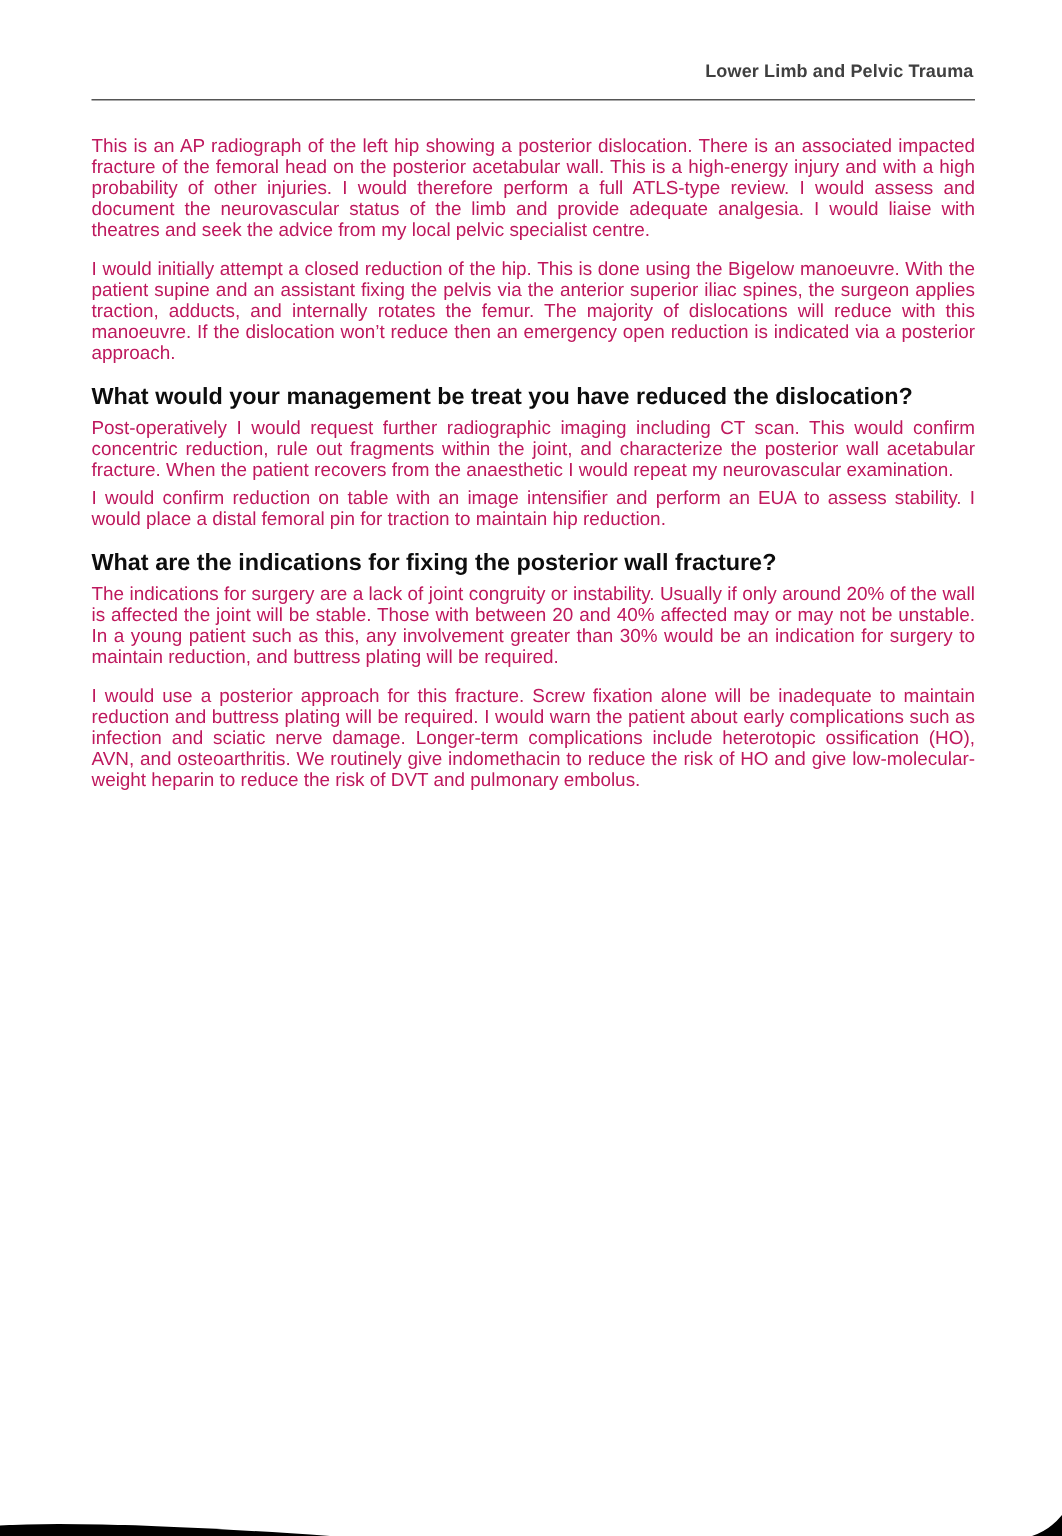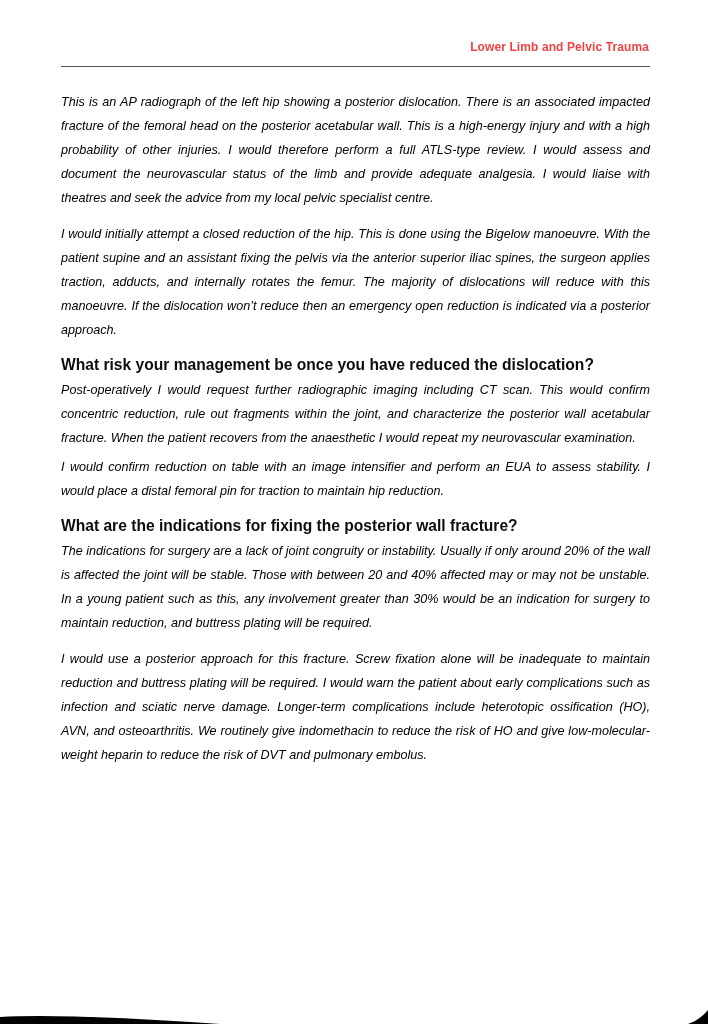--- a/index.html
+++ b/index.html
@@ -2,37 +2,36 @@
 <html><head>
   <meta charset="utf-8">
   <style>
     html, body { margin: 0; padding: 0; background: #ffffff; }
     body {
       width: 708px; height: 1024px; position: relative; overflow: hidden;
       font-family: "Liberation Sans", "DejaVu Sans", sans-serif; color: #1a1a1a;
     }
     .running-head {
       position: absolute; top: 40px; right: 59px;
-      font-weight: bold; font-size: 12px; letter-spacing: 0.1px; color: #ef4444;
+      font-weight: bold; font-size: 12px; letter-spacing: 0.1px; color: #404040;
     }
     .head-rule {
       position: absolute; top: 66px; left: 61px; width: 589px; height: 1px;
       background: #555;
     }
     .content {
       position: absolute; top: 90px; left: 61px; width: 589px;
     }
     .section { margin: 0 0 12px 0; }
     .question {
       font-weight: bold; font-size: 15.6px; line-height: 21px; margin: 0 0 3px 0; color: #0d0d0d;
     }
     .para {
-      font-size: 12.6px; line-height: 24px; text-align: justify; margin: 0 0 5px 0; color: #000000;
+      font-size: 12.6px; line-height: 14px; text-align: justify; margin: 0 0 5px 0; color: #be185d;
       hyphens: auto;
-      font-style: italic;
     }
     .foot-swoosh-left {
       position: absolute; left: 0; bottom: 0; width: 220px; height: 10px;
     }
     .foot-swoosh-right {
       position: absolute; right: 0; bottom: 0; width: 24px; height: 14px;
     }
   </style>
 </head>
 <body>
@@ -41,21 +40,21 @@
 <div class="head-rule"></div>
 
 <div class="content">
   <div class="section">
     <p class="para">This is an AP radiograph of the left hip showing a posterior dislocation. There is an associated impacted fracture of the femoral head on the posterior acetabular wall. This is a high-energy injury and with a high probability of other injuries. I would therefore perform a full ATLS-type review. I would assess and document the neurovascular status of the limb and provide adequate analgesia. I would liaise with theatres and seek the advice from my local pelvic specialist centre.</p>
   </div>
   <div class="section">
     <p class="para">I would initially attempt a closed reduction of the hip. This is done using the Bigelow manoeuvre. With the patient supine and an assistant fixing the pelvis via the anterior superior iliac spines, the surgeon applies traction, adducts, and internally rotates the femur. The majority of dislocations will reduce with this manoeuvre. If the dislocation won’t reduce then an emergency open reduction is indicated via a posterior approach.</p>
   </div>
   <div class="section">
-    <h2 class="question">What risk your management be once you have reduced the dislocation?</h2>
+    <h2 class="question">What would your management be treat you have reduced the dislocation?</h2>
     <p class="para">Post-operatively I would request further radiographic imaging including CT scan. This would confirm concentric reduction, rule out fragments within the joint, and characterize the posterior wall acetabular fracture. When the patient recovers from the anaesthetic I would repeat my neurovascular examination.</p>
     <p class="para">I would confirm reduction on table with an image intensifier and perform an EUA to assess stability. I would place a distal femoral pin for traction to maintain hip reduction.</p>
   </div>
   <div class="section">
     <h2 class="question">What are the indications for fixing the posterior wall fracture?</h2>
     <p class="para">The indications for surgery are a lack of joint congruity or instability. Usually if only around 20% of the wall is affected the joint will be stable. Those with between 20 and 40% affected may or may not be unstable. In a young patient such as this, any involvement greater than 30% would be an indication for surgery to maintain reduction, and buttress plating will be required.</p>
   </div>
   <div class="section">
     <p class="para">I would use a posterior approach for this fracture. Screw fixation alone will be inadequate to maintain reduction and buttress plating will be required. I would warn the patient about early complications such as infection and sciatic nerve damage. Longer-term complications include heterotopic ossification (HO), AVN, and osteoarthritis. We routinely give indomethacin to reduce the risk of HO and give low-molecular-weight heparin to reduce the risk of DVT and pulmonary embolus.</p>
   </div>

